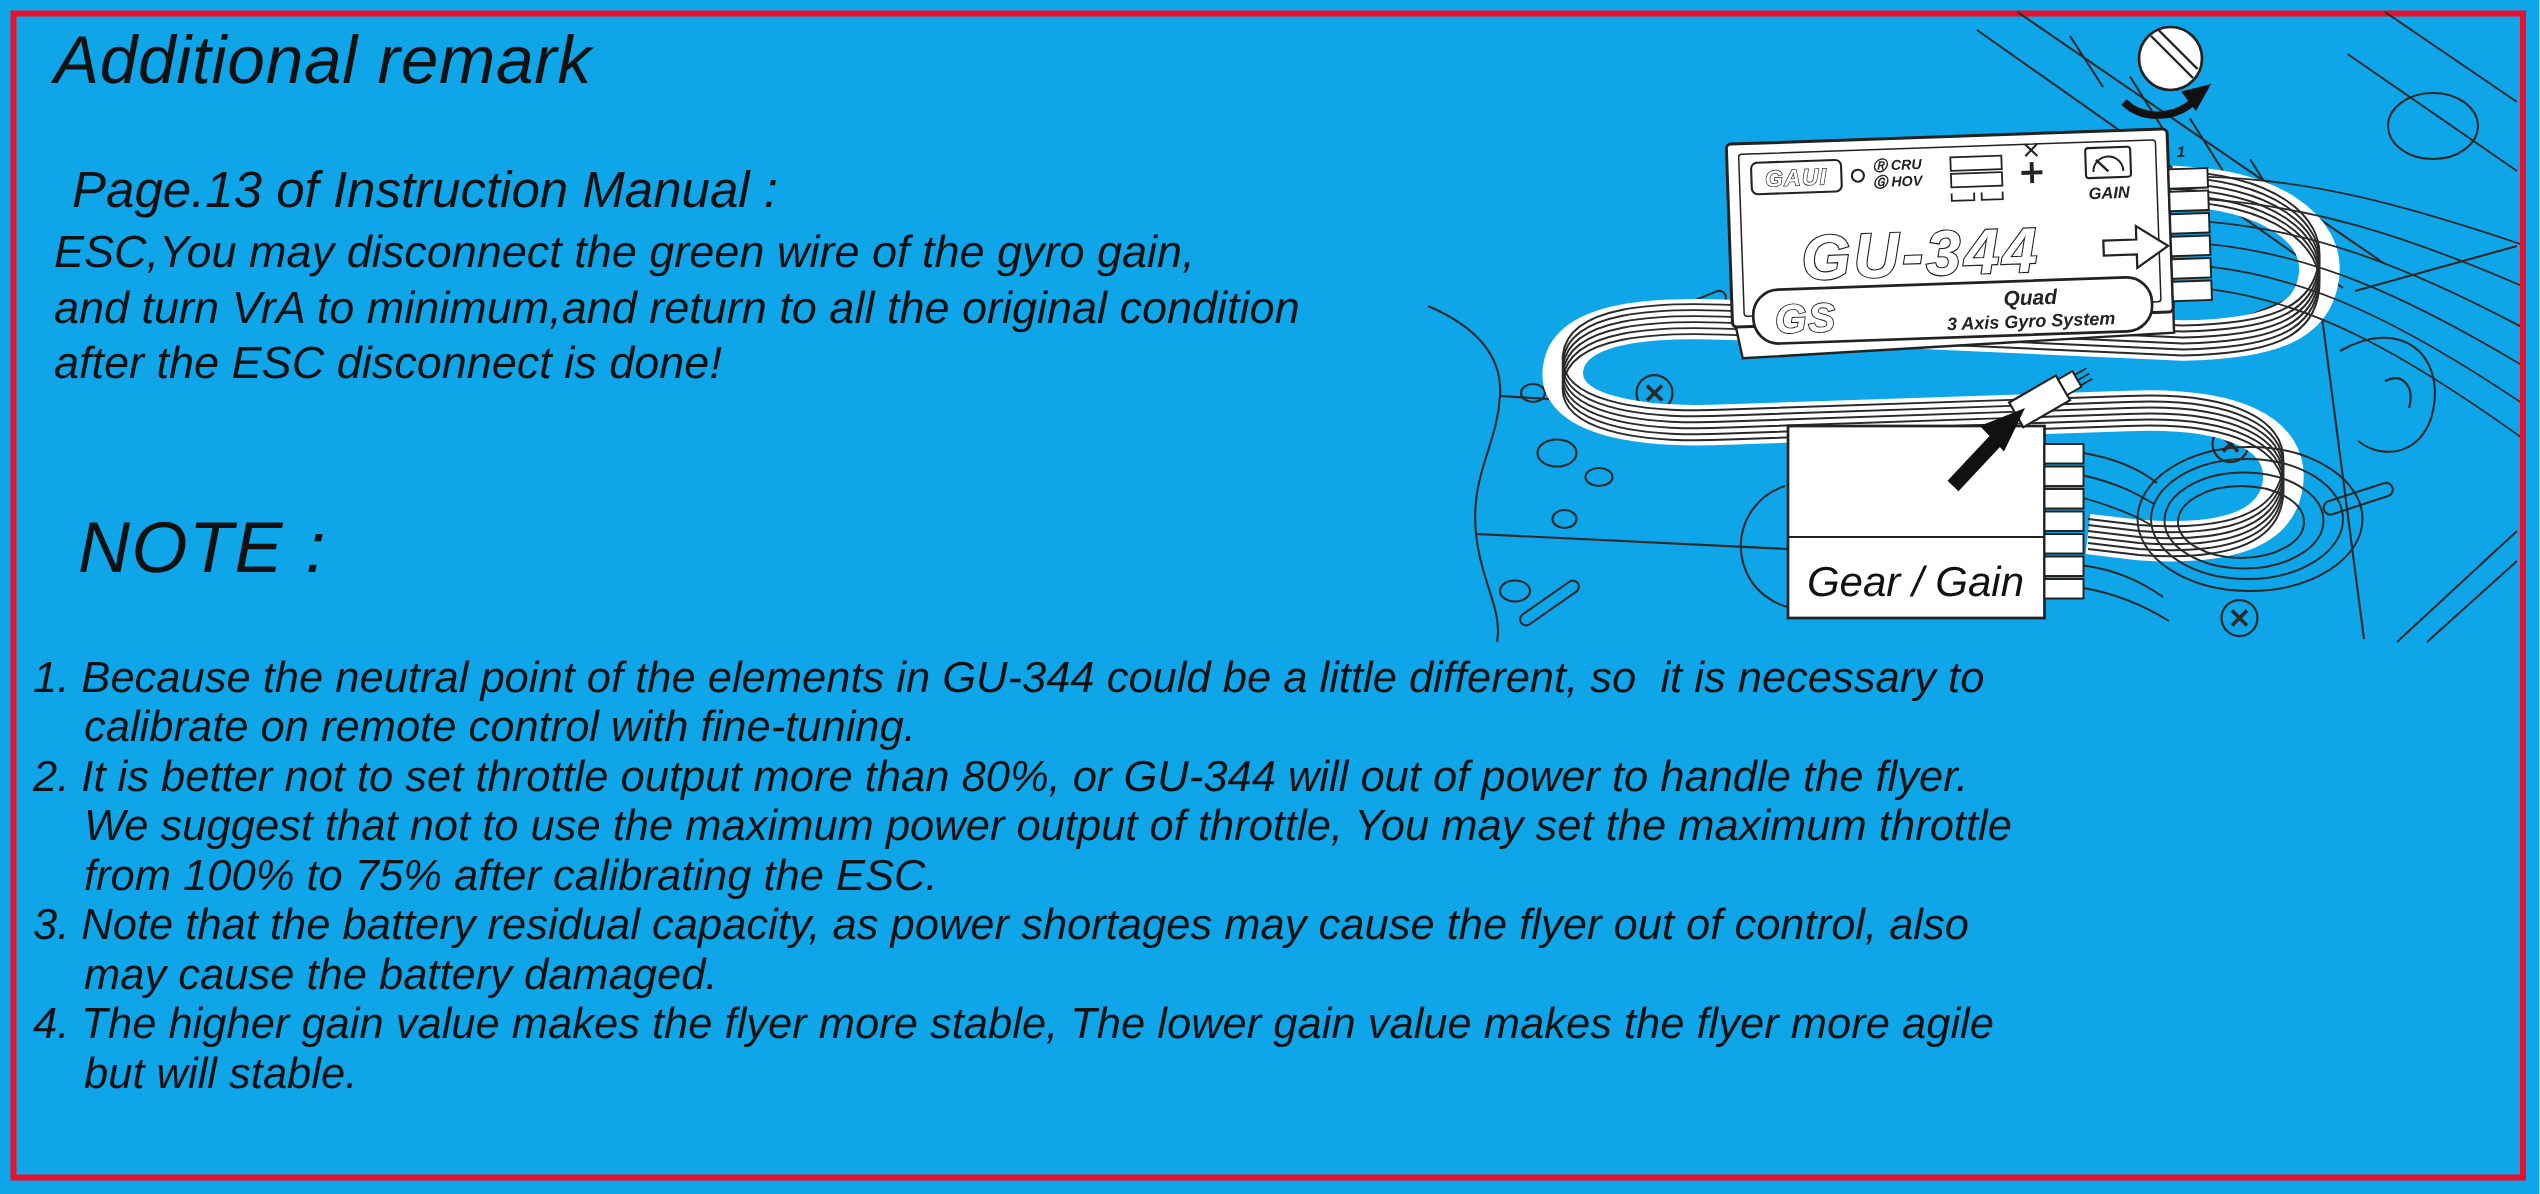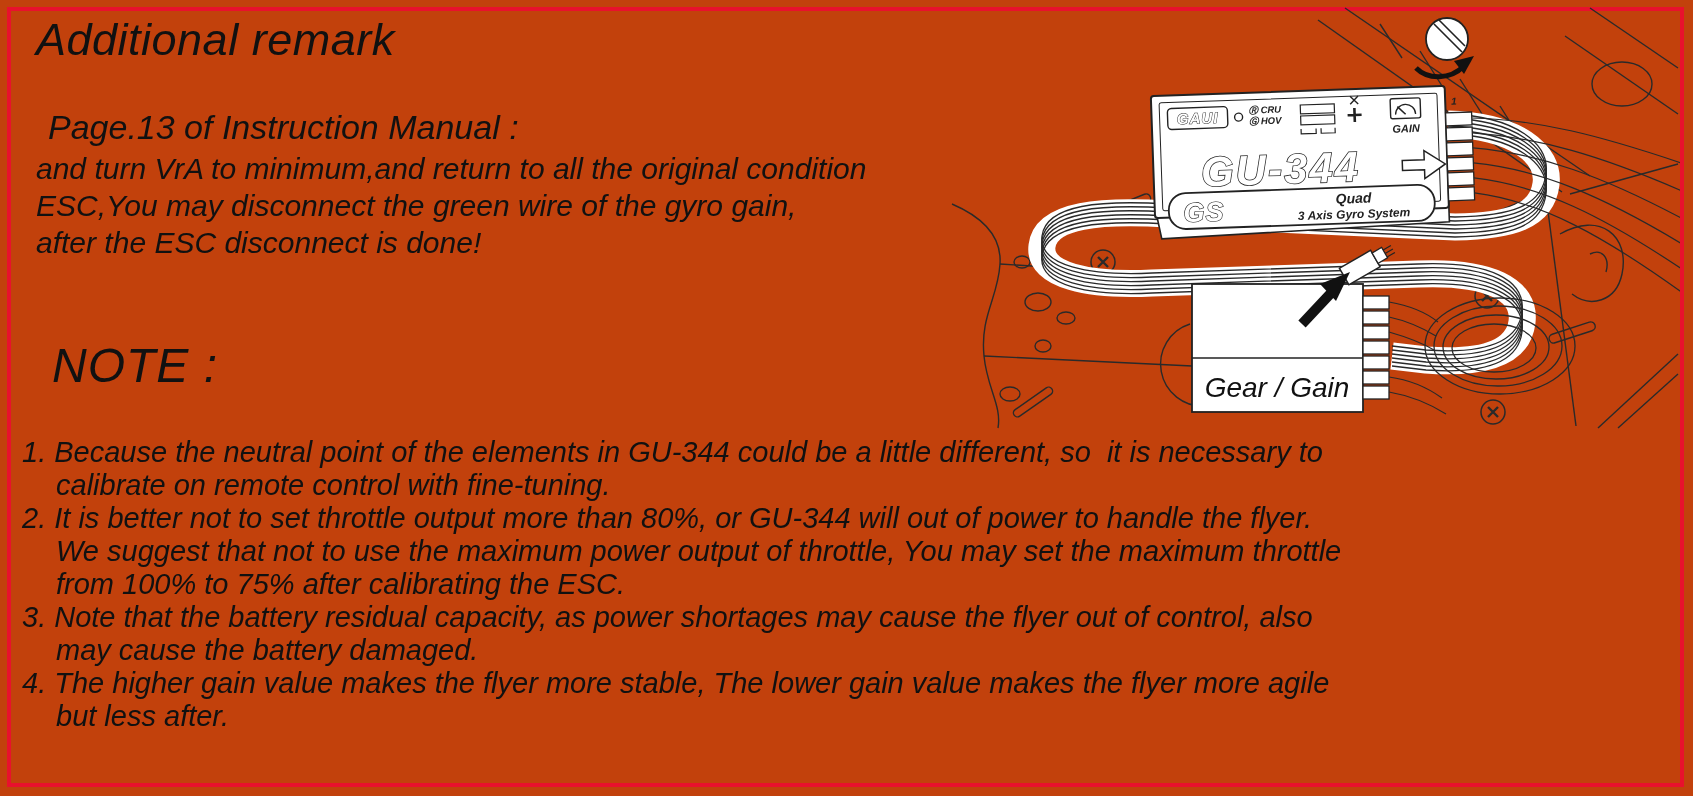--- a/index.html
+++ b/index.html
@@ -1,19 +1,19 @@
 <!DOCTYPE html>
 <html><head>
 <meta charset="utf-8">
 <style>
   html,body{margin:0;padding:0;background:#fff;}
   .page{
     position:relative;
     width:1693px;height:796px;
-    background:#c2410c;
+    background:#0ea5e9;
     font-family:"Liberation Sans",sans-serif;
     font-style:italic;
     color:#111;
     overflow:hidden;
   }
   .red-frame{
     position:absolute;left:7px;top:7px;right:9px;bottom:9px;
     border:4px solid #e8112d;
     pointer-events:none;
   }
@@ -48,22 +48,22 @@
 </head>
 <body>
 
 <div class="page">
   <div class="red-frame"></div>
 
   <h1 class="title">Additional remark</h1>
   <h2 class="subtitle">Page.13 of Instruction Manual :</h2>
 
   <div class="intro">
+    <span class="line">ESC,You may disconnect the green wire of the gyro gain,</span>
     <span class="line">and turn VrA to minimum,and return to all the original condition</span>
-    <span class="line">ESC,You may disconnect the green wire of the gyro gain,</span>
     <span class="line">after the ESC disconnect is done!</span>
   </div>
 
   <h2 class="note-heading">NOTE :</h2>
 
   <div class="notes">
     <div class="note">
       <span class="line">1. Because the neutral point of the elements in GU-344 could be a little different, so  it is necessary to</span>
       <span class="line cont">calibrate on remote control with fine-tuning.</span>
     </div>
@@ -71,21 +71,21 @@
       <span class="line">2. It is better not to set throttle output more than 80%, or GU-344 will out of power to handle the flyer.</span>
       <span class="line cont">We suggest that not to use the maximum power output of throttle, You may set the maximum throttle</span>
       <span class="line cont">from 100% to 75% after calibrating the ESC.</span>
     </div>
     <div class="note">
       <span class="line">3. Note that the battery residual capacity, as power shortages may cause the flyer out of control, also</span>
       <span class="line cont">may cause the battery damaged.</span>
     </div>
     <div class="note">
       <span class="line">4. The higher gain value makes the flyer more stable, The lower gain value makes the flyer more agile</span>
-      <span class="line cont">but less after.</span>
+      <span class="line cont">but will stable.</span>
     </div>
   </div>
 
   <div class="figure">
     <svg viewBox="0 0 730 424">
 
       <g stroke="#2a2a2a" stroke-width="1.4" fill="none">
 
         <path d="M 395,2 L 640,170"></path>
         <path d="M 368,14 L 612,186"></path>

